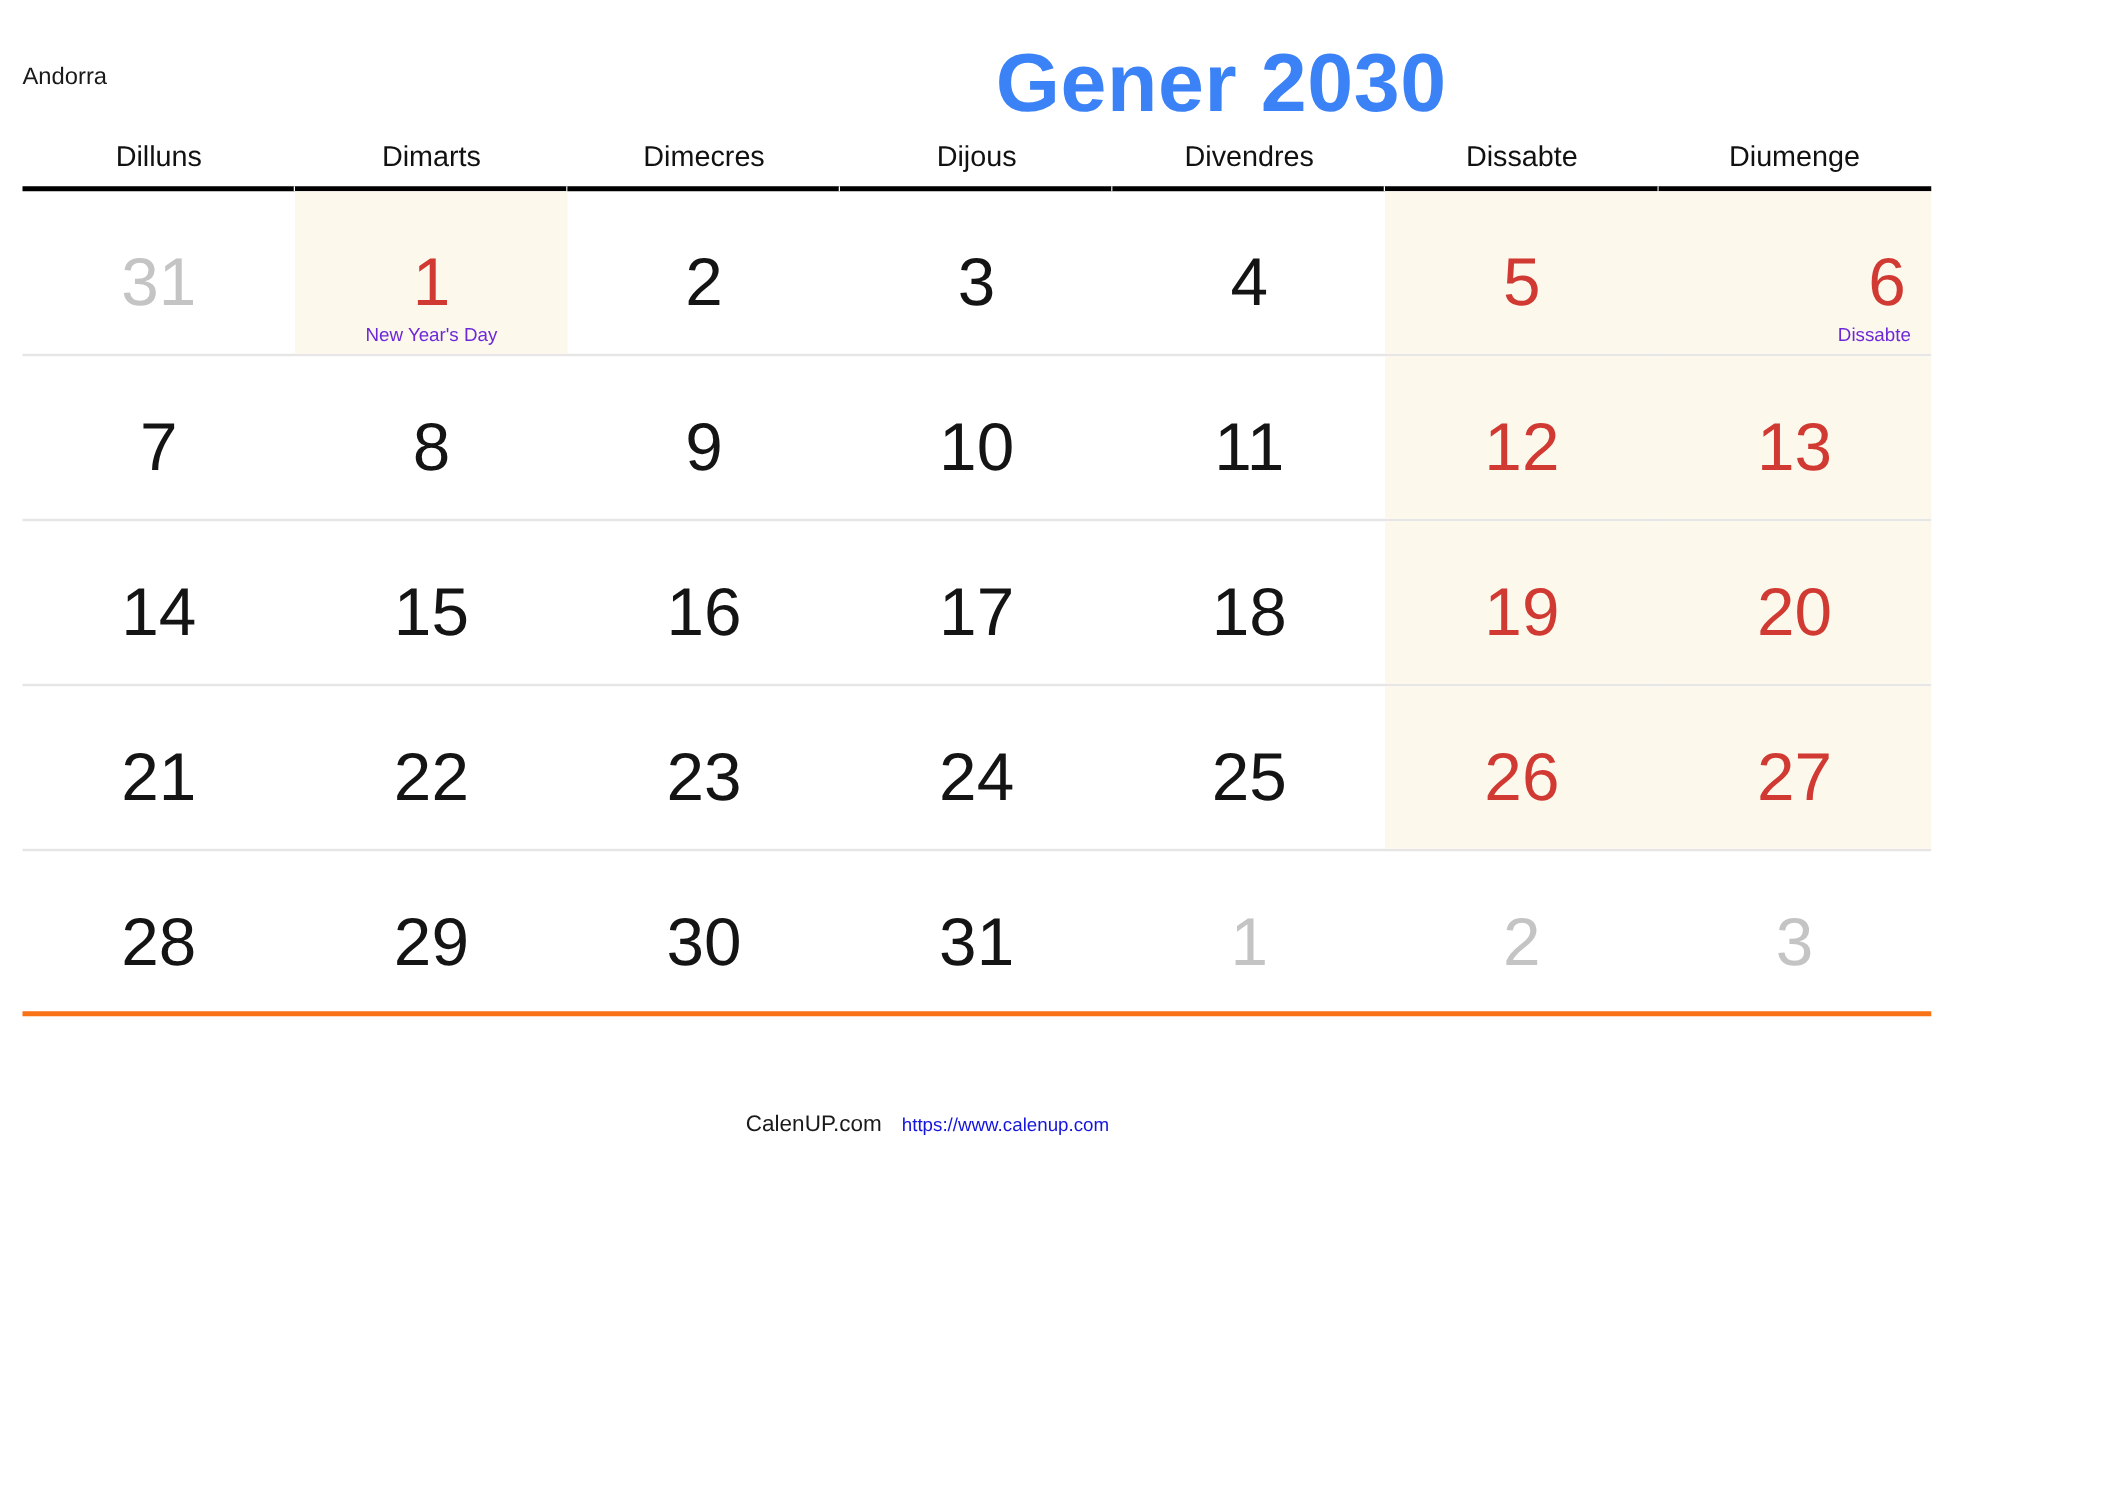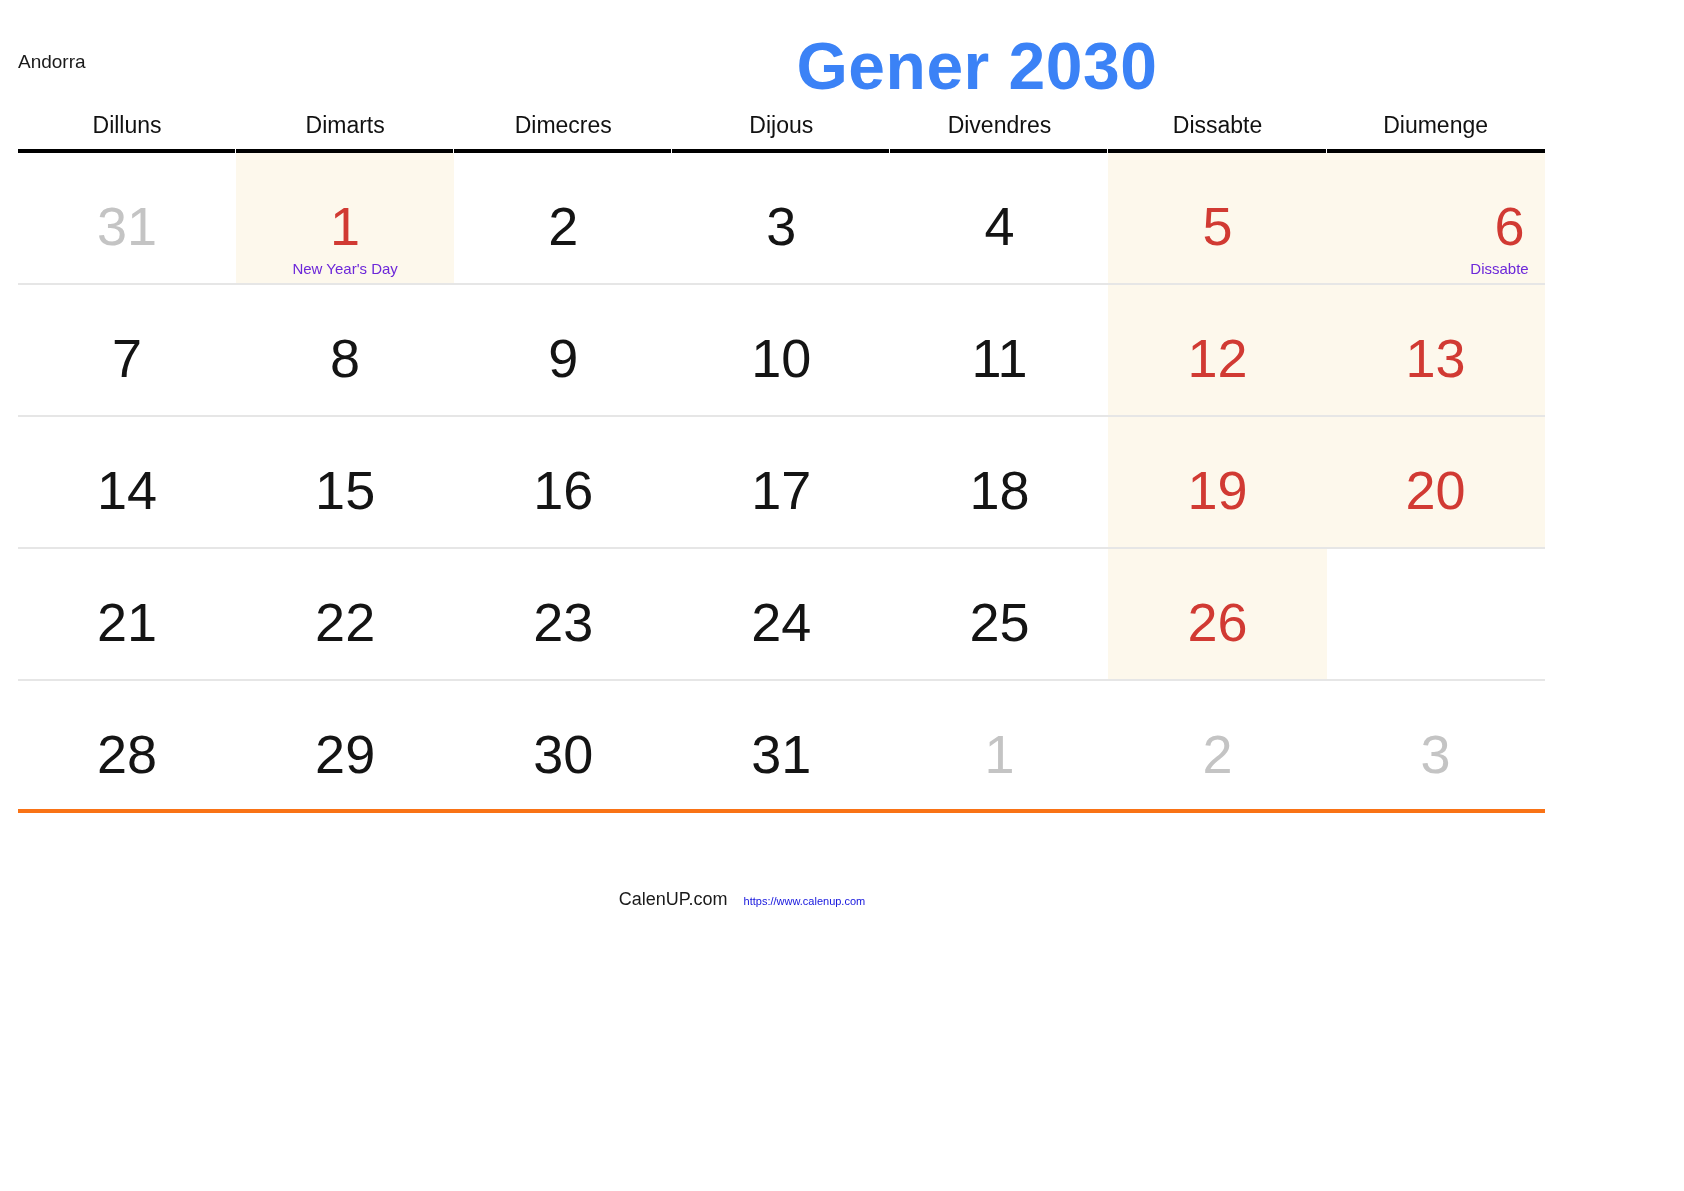--- a/index.html
+++ b/index.html
@@ -147,21 +147,21 @@
     padding-right: 200px;
     box-sizing: border-box;
     font-size: 18px;
     line-height: 22px;
     white-space: nowrap;
   }
   .footer .brand { color: #1a1a1a; }
   .footer .url {
     color: #1414dd;
     margin-left: 16px;
-    font-size: 11px;
+    font-size: 15px;
   }
 </style>
 </head>
 <body>
 
 <div class="page">
 
   <div class="country">Andorra</div>
 
   <div class="title">Gener 2030</div>
@@ -272,20 +272,23 @@
           </div>
           <div class="cell">
             <span class="daynum">24</span>
           </div>
           <div class="cell">
             <span class="daynum">25</span>
           </div>
           <div class="cell shaded weekend">
             <span class="daynum">26</span>
           </div>
+          <div class="cell shaded weekend">
+            <span class="daynum">27</span>
+          </div>
         </div>
         <div class="cellrow">
           <div class="cell">
             <span class="daynum">28</span>
           </div>
           <div class="cell">
             <span class="daynum">29</span>
           </div>
           <div class="cell">
             <span class="daynum">30</span>

